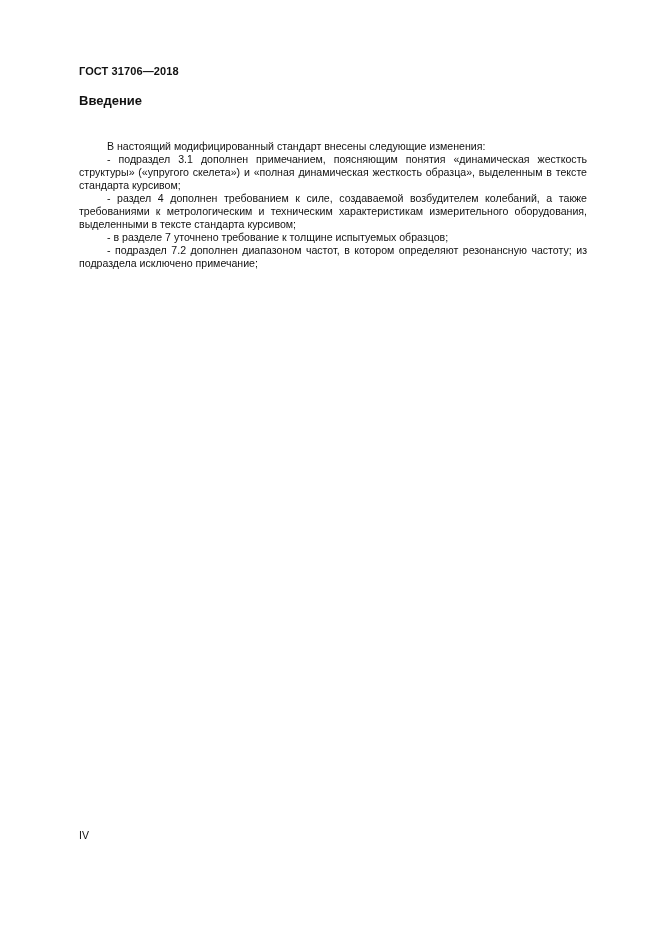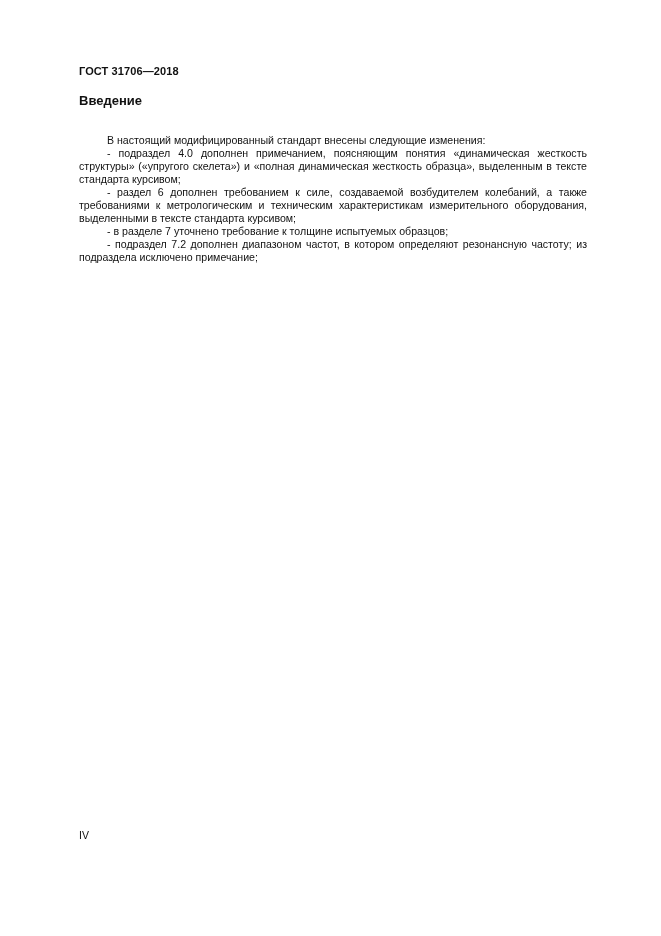--- a/index.html
+++ b/index.html
@@ -29,21 +29,21 @@
     width: 508px;
     top: 93px;
     text-align: left;
     font-size: 13px;
     font-weight: bold;
   }
   .body-text {
     position: absolute;
     left: 79px;
     width: 508px;
-    top: 134px;
+    top: 140px;
     font-size: 10.6px;
     line-height: 12.95px;
   }
   .para {
     margin: 0;
     text-align: justify;
     text-indent: 28px;
   }
   .page-number {
     position: absolute;
@@ -54,19 +54,19 @@
 </style>
 </head>
 <body>
 
 <div class="page-header">ГОСТ 31706—2018</div>
 
 <div class="section-title">Введение</div>
 
 <div class="body-text">
   <p class="para">В настоящий модифицированный стандарт внесены следующие изменения:</p>
-  <p class="para">- подраздел 4.0 дополнен примечанием, поясняющим понятия «динамическая жесткость структуры» («упругого скелета») и «полная динамическая жесткость образца», выделенным в тексте стандарта курсивом;</p>
-  <p class="para">- раздел 6 дополнен требованием к силе, создаваемой возбудителем колебаний, а также требованиями к метрологическим и техническим характеристикам измерительного оборудования, выделенными в тексте стандарта курсивом;</p>
+  <p class="para">- подраздел 3.1 дополнен примечанием, поясняющим понятия «динамическая жесткость структуры» («упругого скелета») и «полная динамическая жесткость образца», выделенным в тексте стандарта курсивом;</p>
+  <p class="para">- раздел 4 дополнен требованием к силе, создаваемой возбудителем колебаний, а также требованиями к метрологическим и техническим характеристикам измерительного оборудования, выделенными в тексте стандарта курсивом;</p>
   <p class="para">- в разделе 7 уточнено требование к толщине испытуемых образцов;</p>
   <p class="para">- подраздел 7.2 дополнен диапазоном частот, в котором определяют резонансную частоту; из подраздела исключено примечание;</p>
 </div>
 
 <div class="page-number">IV</div>
 
 </body></html>

